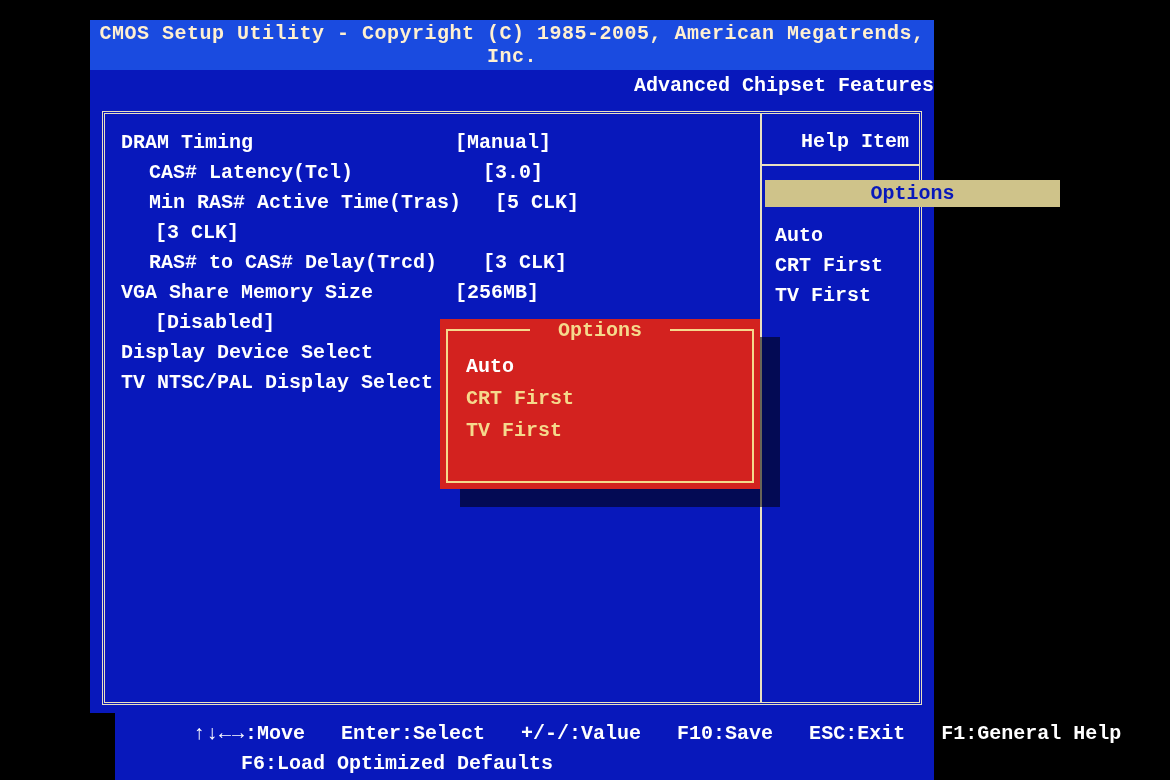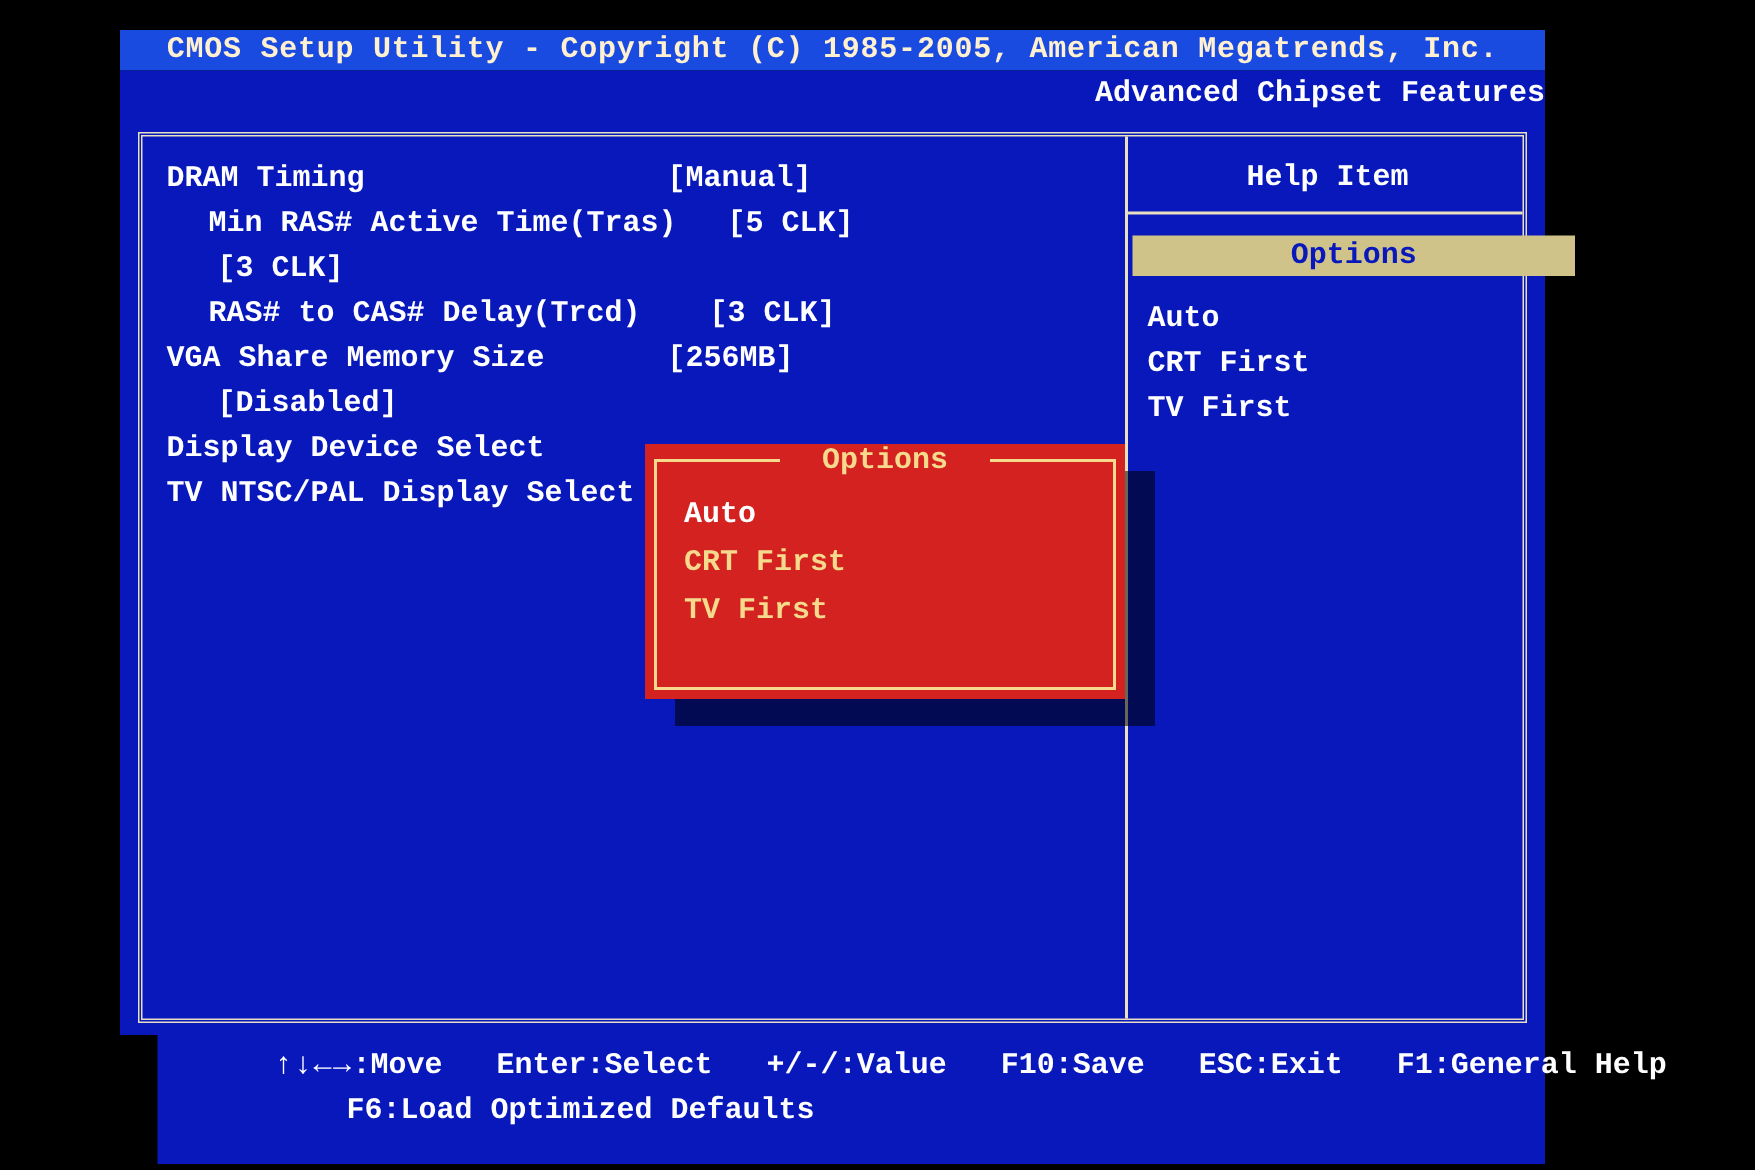--- a/index.html
+++ b/index.html
@@ -8,23 +8,23 @@
     background: #000;
     width: 1170px;
     height: 780px;
     overflow: hidden;
     font-family: "Courier New", Courier, monospace;
     font-weight: bold;
     font-size: 20px;
   }
   .screen {
     position: absolute;
-    left: 80px;
+    left: 90px;
     top: 20px;
-    width: 950px;
+    width: 844px;
     height: 740px;
   }
   .titlebar {
     background: #1a4be0;
     color: #fff0d0;
     text-align: center;
     padding: 2px 0 2px 0;
     letter-spacing: 0.5px;
   }
   .subtitle {
@@ -90,21 +90,21 @@
     color: #7a8be0;
   }
   .help-pane {
     position: absolute;
     left: 670px;
     right: 10px;
     top: 10px;
     color: #fff;
   }
   .help-title {
-    text-align: center;
+    text-align: right;
     line-height: 36px;
   }
   .options-hl {
     background: #cfc38a;
     color: #0818bb;
     margin: 20px 0 10px -10px;
     padding: 2px 0 2px 0;
     text-align: center;
     width: 295px;
   }
@@ -188,20 +188,24 @@
 
   <div class="body">
     <div class="outer-box">
       <div class="vertical-divider"></div>
       <div class="help-divider"></div>
 
       <div class="main-pane" id="main-pane">
           <div class="setting-row">
             <div class="setting-label">DRAM Timing</div>
             <div class="setting-value">[Manual]</div>
+          </div>
+          <div class="setting-row indent">
+            <div class="setting-label">CAS# Latency(Tcl)</div>
+            <div class="setting-value">[3.0]</div>
           </div>
           <div class="setting-row indent">
             <div class="setting-label">Min RAS# Active Time(Tras)</div>
             <div class="setting-value">[5 CLK]</div>
           </div>
           <div class="setting-row indent">
             <div class="setting-value">[3 CLK]</div>
           </div>
           <div class="setting-row indent">
             <div class="setting-label">RAS# to CAS# Delay(Trcd)</div>

